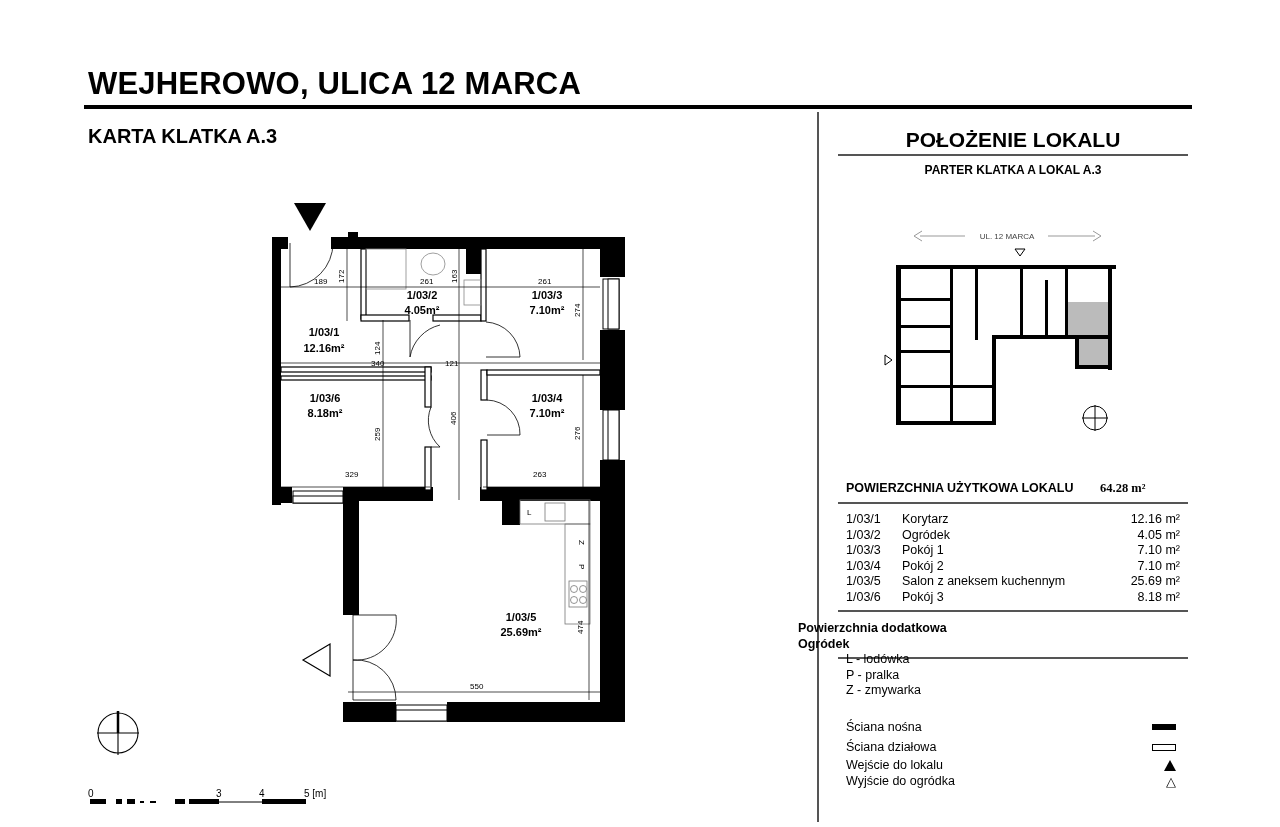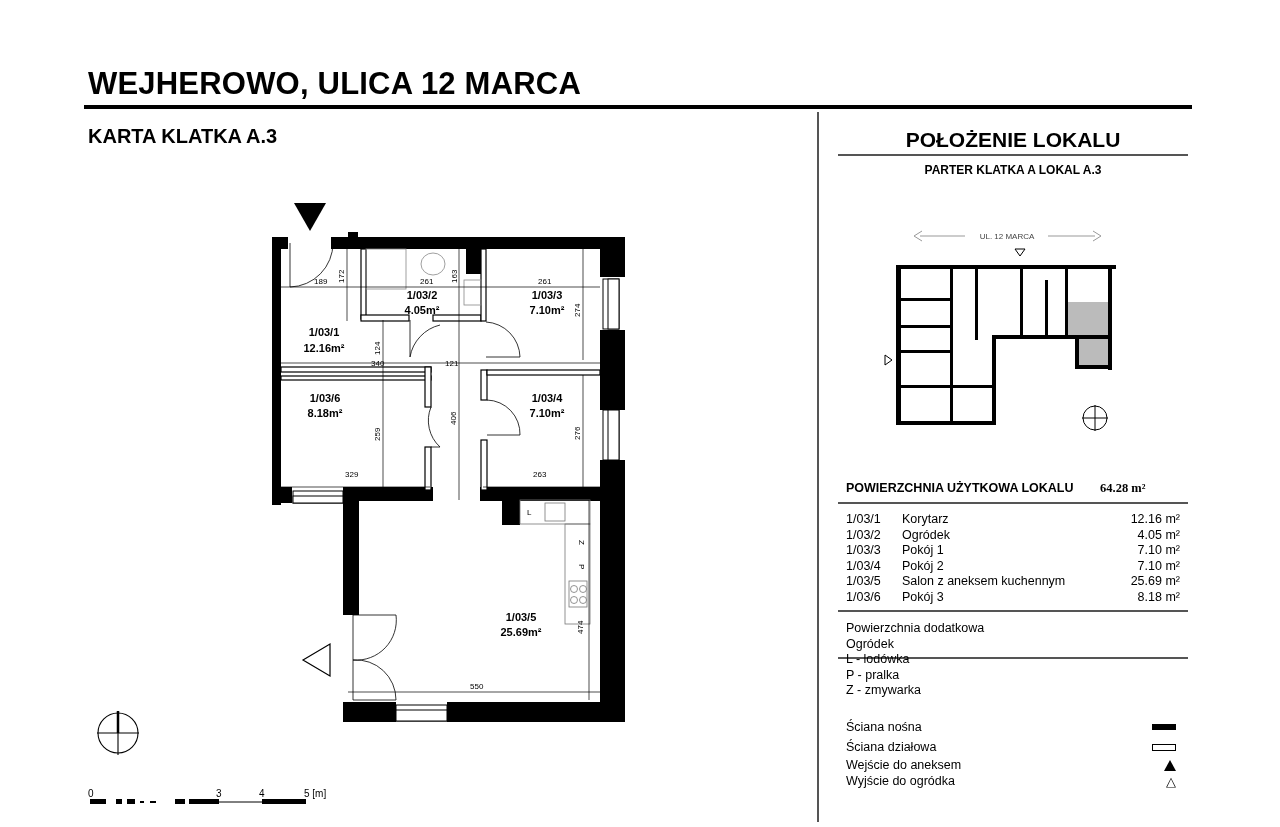--- a/index.html
+++ b/index.html
@@ -13,21 +13,21 @@
   .loc-rule{left:838px;top:154px;width:350px;height:2px;background:#555;}
   .loc-sub{left:838px;top:163px;width:350px;text-align:center;font-size:12px;font-weight:bold;}
   .area-head{left:846px;top:481px;font-size:12.5px;font-weight:bold;white-space:nowrap;}
   .area-total{left:1100px;top:481px;width:80px;text-align:left;font-size:12.5px;font-weight:bold;font-family:Liberation Serif, serif;}
   .rule{height:2px;background:#555;}
   .rooms{left:846px;top:512px;width:334px;font-size:12.5px;line-height:15.5px;}
   .room-row{display:flex;}
   .room-id{width:56px;}
   .room-name{flex:1;}
   .room-area{width:80px;text-align:right;}
-  .extra{left:846px;top:620px;font-size:12.5px;line-height:16px;}
+  .extra{left:798px;top:620px;font-size:12.5px;line-height:16px;font-weight:bold;}
   .legend{left:846px;top:652px;font-size:12.5px;line-height:15.5px;}
   .legend2{left:846px;top:717px;font-size:12.5px;}
   .legend2 div{height:20px;display:flex;align-items:center;justify-content:space-between;width:330px;}
   .swatch-hollow{width:22px;height:5px;border:1px solid #000;background:#fff;}
   .swatch-solid{width:24px;height:6px;background:#000;}
   .tri-solid{width:0;height:0;border-left:6px solid transparent;border-right:6px solid transparent;border-bottom:11px solid #000;}
   .tri-hollow{font-size:13px;line-height:13px;}
   svg text{font-family:"Liberation Sans",sans-serif;}
   .scale-label{font-size:10px;}
 </style>
@@ -289,20 +289,20 @@
 <div class="abs legend2">
   <div>
       <span>Ściana nośna</span>
       <span class="swatch-solid"></span>
     </div>
   <div>
       <span>Ściana działowa</span>
       <span class="swatch-hollow"></span>
     </div>
   <div style="height:16px">
-      <span>Wejście do aneksem</span>
+      <span>Wejście do lokalu</span>
       <span class="tri-solid"></span>
     </div>
   <div style="height:16px">
       <span>Wyjście do ogródka</span>
       <span class="tri-hollow">△</span>
     </div>
 </div>
 
 </body></html>

